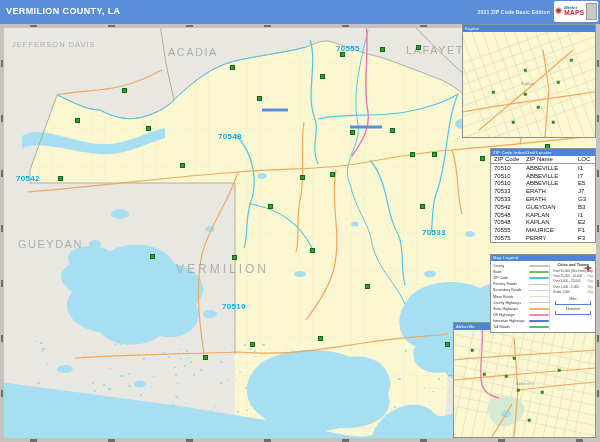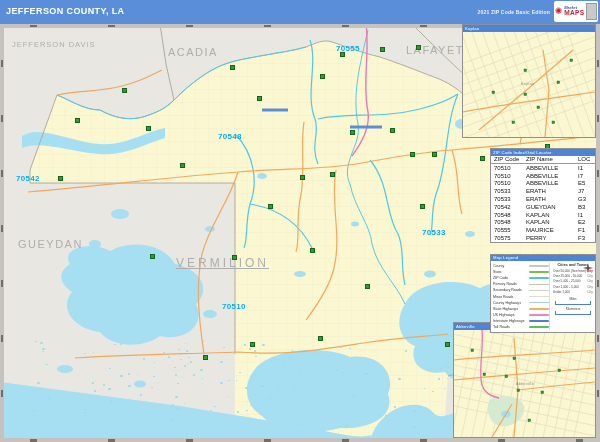--- a/index.html
+++ b/index.html
@@ -76,21 +76,21 @@
   #inset-top{left:462px;top:0px;width:134px;height:114px;}
   #inset-bottom{left:453px;top:298px;width:143px;height:116px;}
   .inset-map{position:relative;overflow:hidden;background:#fbf7d0;}
   .inset-citylabel{position:absolute;font-size:3.6px;color:#8a8a86;letter-spacing:.4px;z-index:2;}
 </style>
 </head>
 <body>
 <div id="stage">
 
   <div id="header">
-    <span class="title">JEFFERSON COUNTY, LA</span>
+    <span class="title">VERMILION COUNTY, LA</span>
     <span class="edition">2021 ZIP Code Basic Edition</span>
     <div id="logo">
       <span class="burst">✺</span>
       <span class="ltxt">
         <span class="l1">Market</span>
         <span class="l2">MAPS</span>
       </span>
       <span class="lbox"></span>
     </div>
   </div>
@@ -193,21 +193,21 @@
         <path d="M262,86 L288,86"></path>
         <path d="M350,103 L382,103"></path>
       </g>
     </svg>
 
     <div id="label-layer">
         <div class="county-label small" style="left: 12px; top: 16px;">JEFFERSON DAVIS</div>
         <div class="county-label " style="left: 168px; top: 22px;">ACADIA</div>
         <div class="county-label " style="left: 406px; top: 20px;">LAFAYETTE</div>
         <div class="county-label " style="left: 18px; top: 214px;">GUEYDAN</div>
-        <div class="county-label wide" style="left: 176px; top: 232px; text-decoration: underline;">VERMILION</div>
+        <div class="county-label wide" style="left: 176px; top: 238px;">VERMILION</div>
         <div class="zip-label" style="left: 336px; top: 20px;">70555</div>
         <div class="zip-label" style="left: 218px; top: 108px;">70548</div>
         <div class="zip-label" style="left: 16px; top: 150px;">70542</div>
         <div class="zip-label" style="left: 422px; top: 204px;">70533</div>
         <div class="zip-label" style="left: 222px; top: 278px;">70510</div>
         <div class="town" style="left: 75px; top: 94px;"></div>
         <div class="town" style="left: 122px; top: 64px;"></div>
         <div class="town" style="left: 146px; top: 102px;"></div>
         <div class="town" style="left: 180px; top: 139px;"></div>
         <div class="town" style="left: 230px; top: 41px;"></div>

